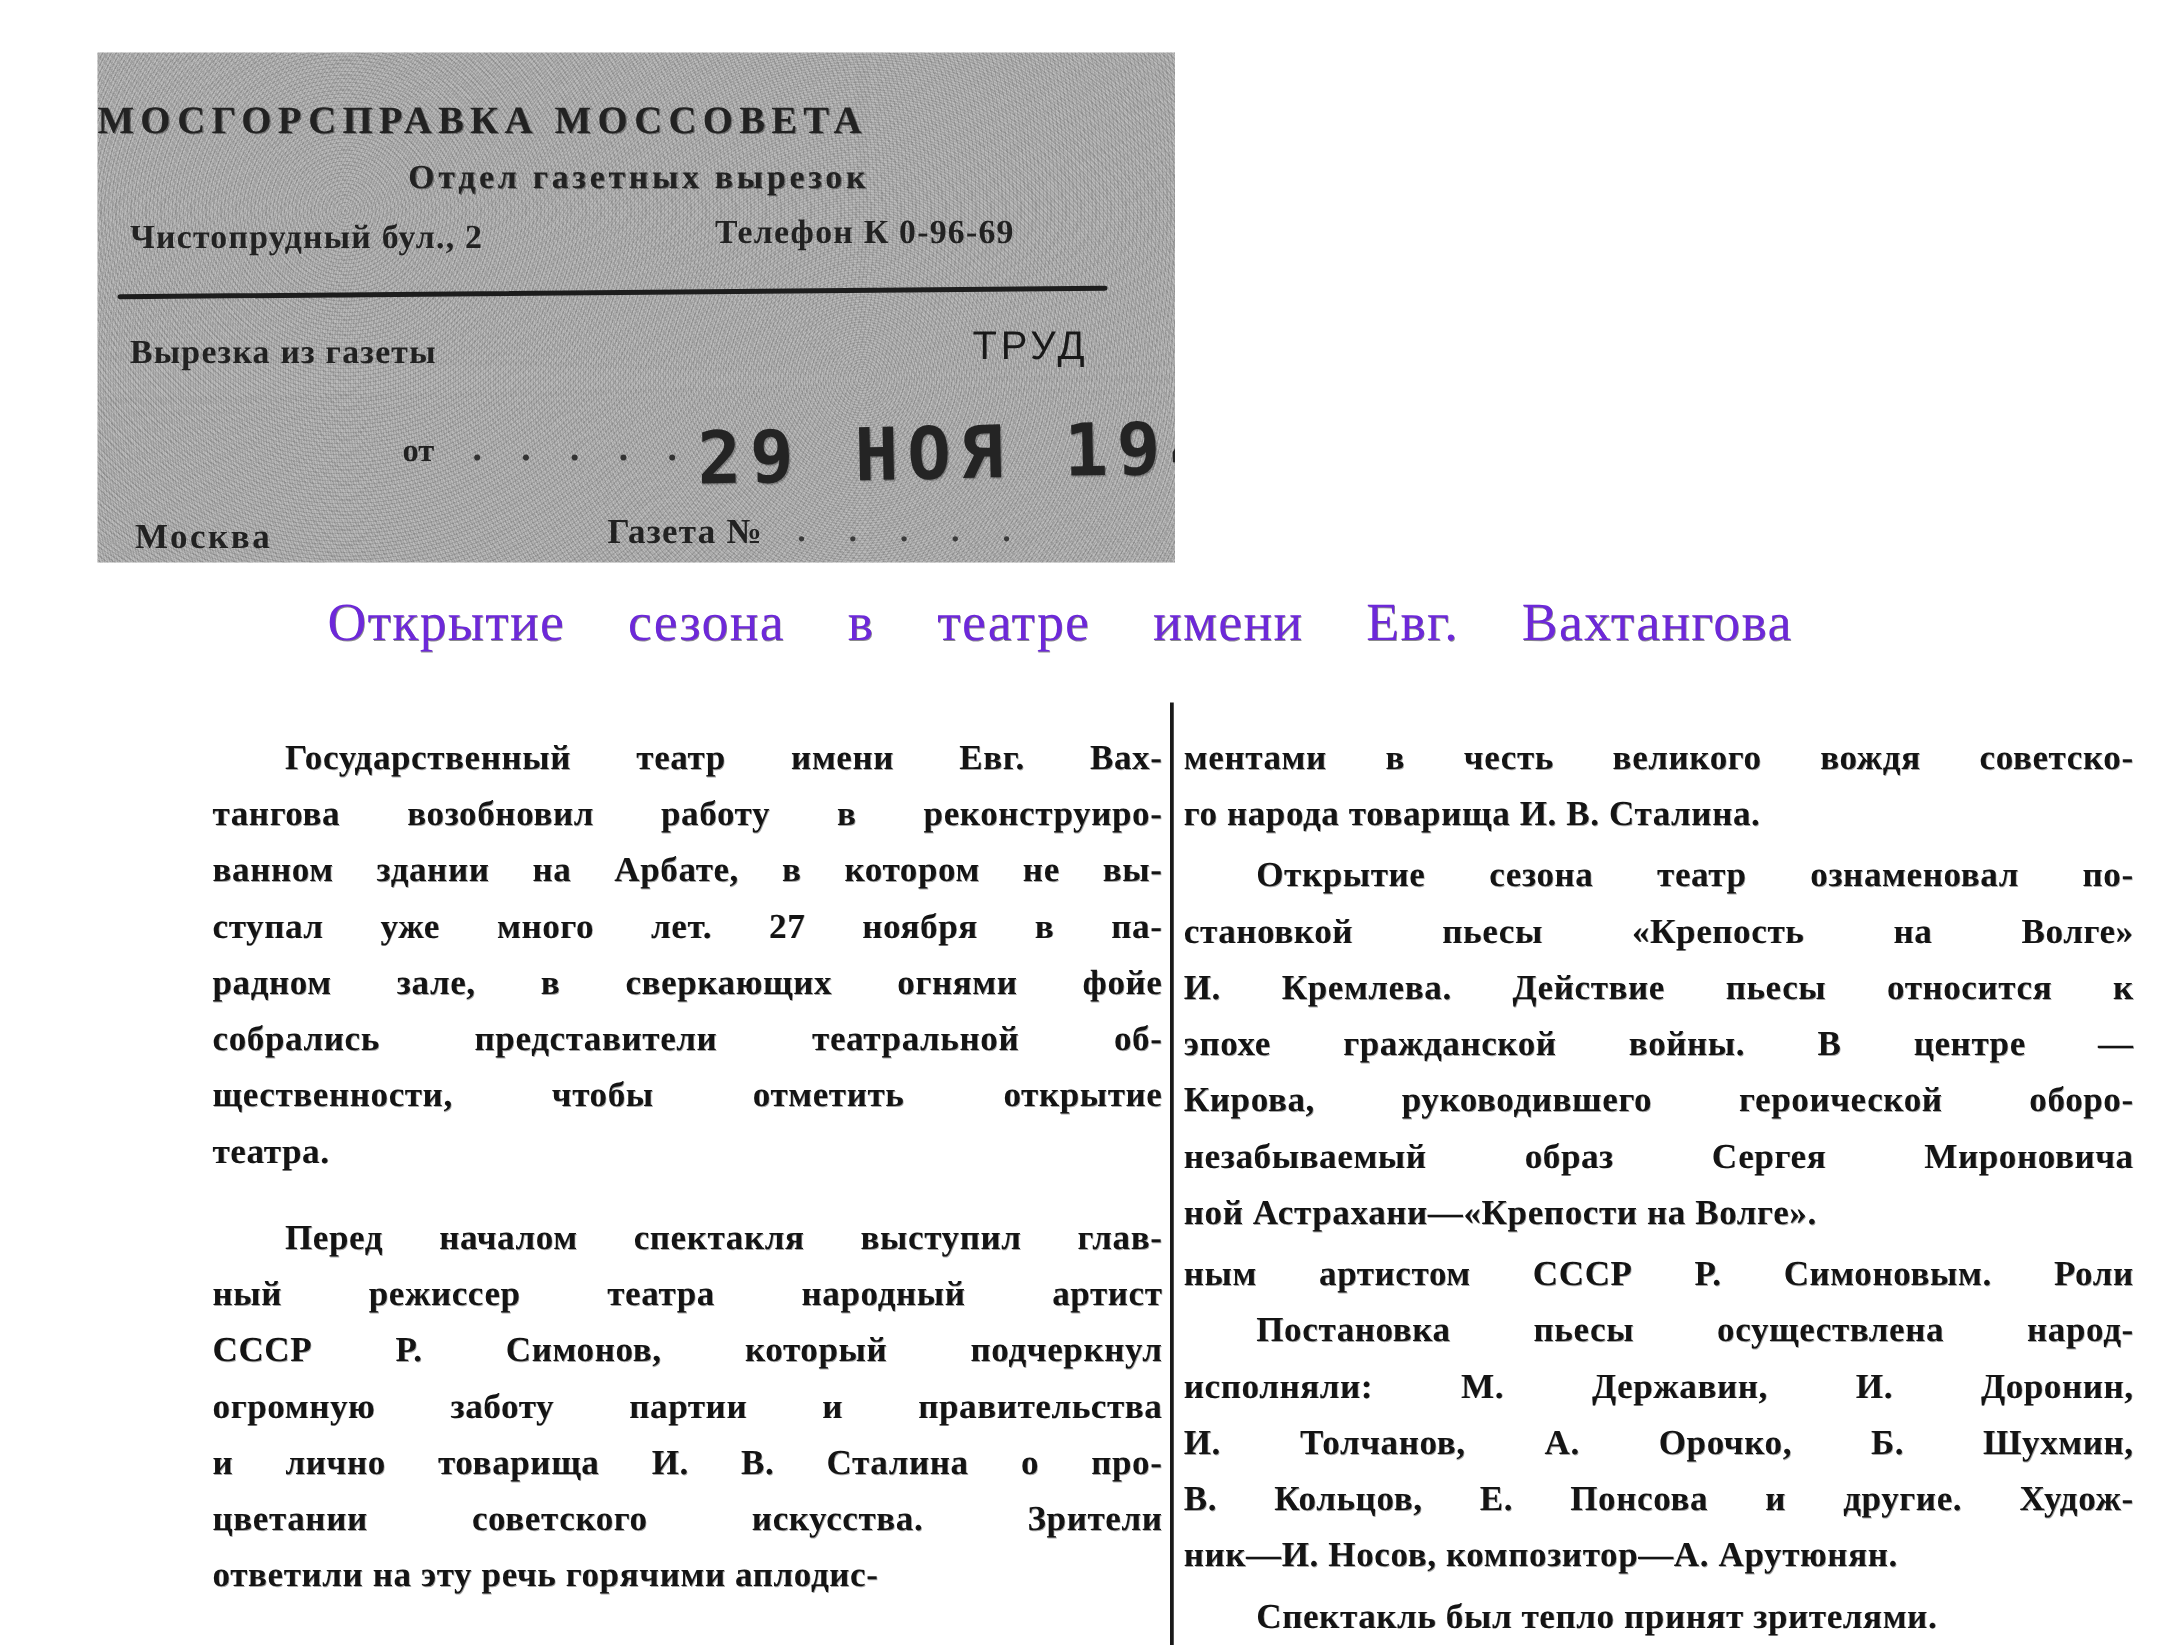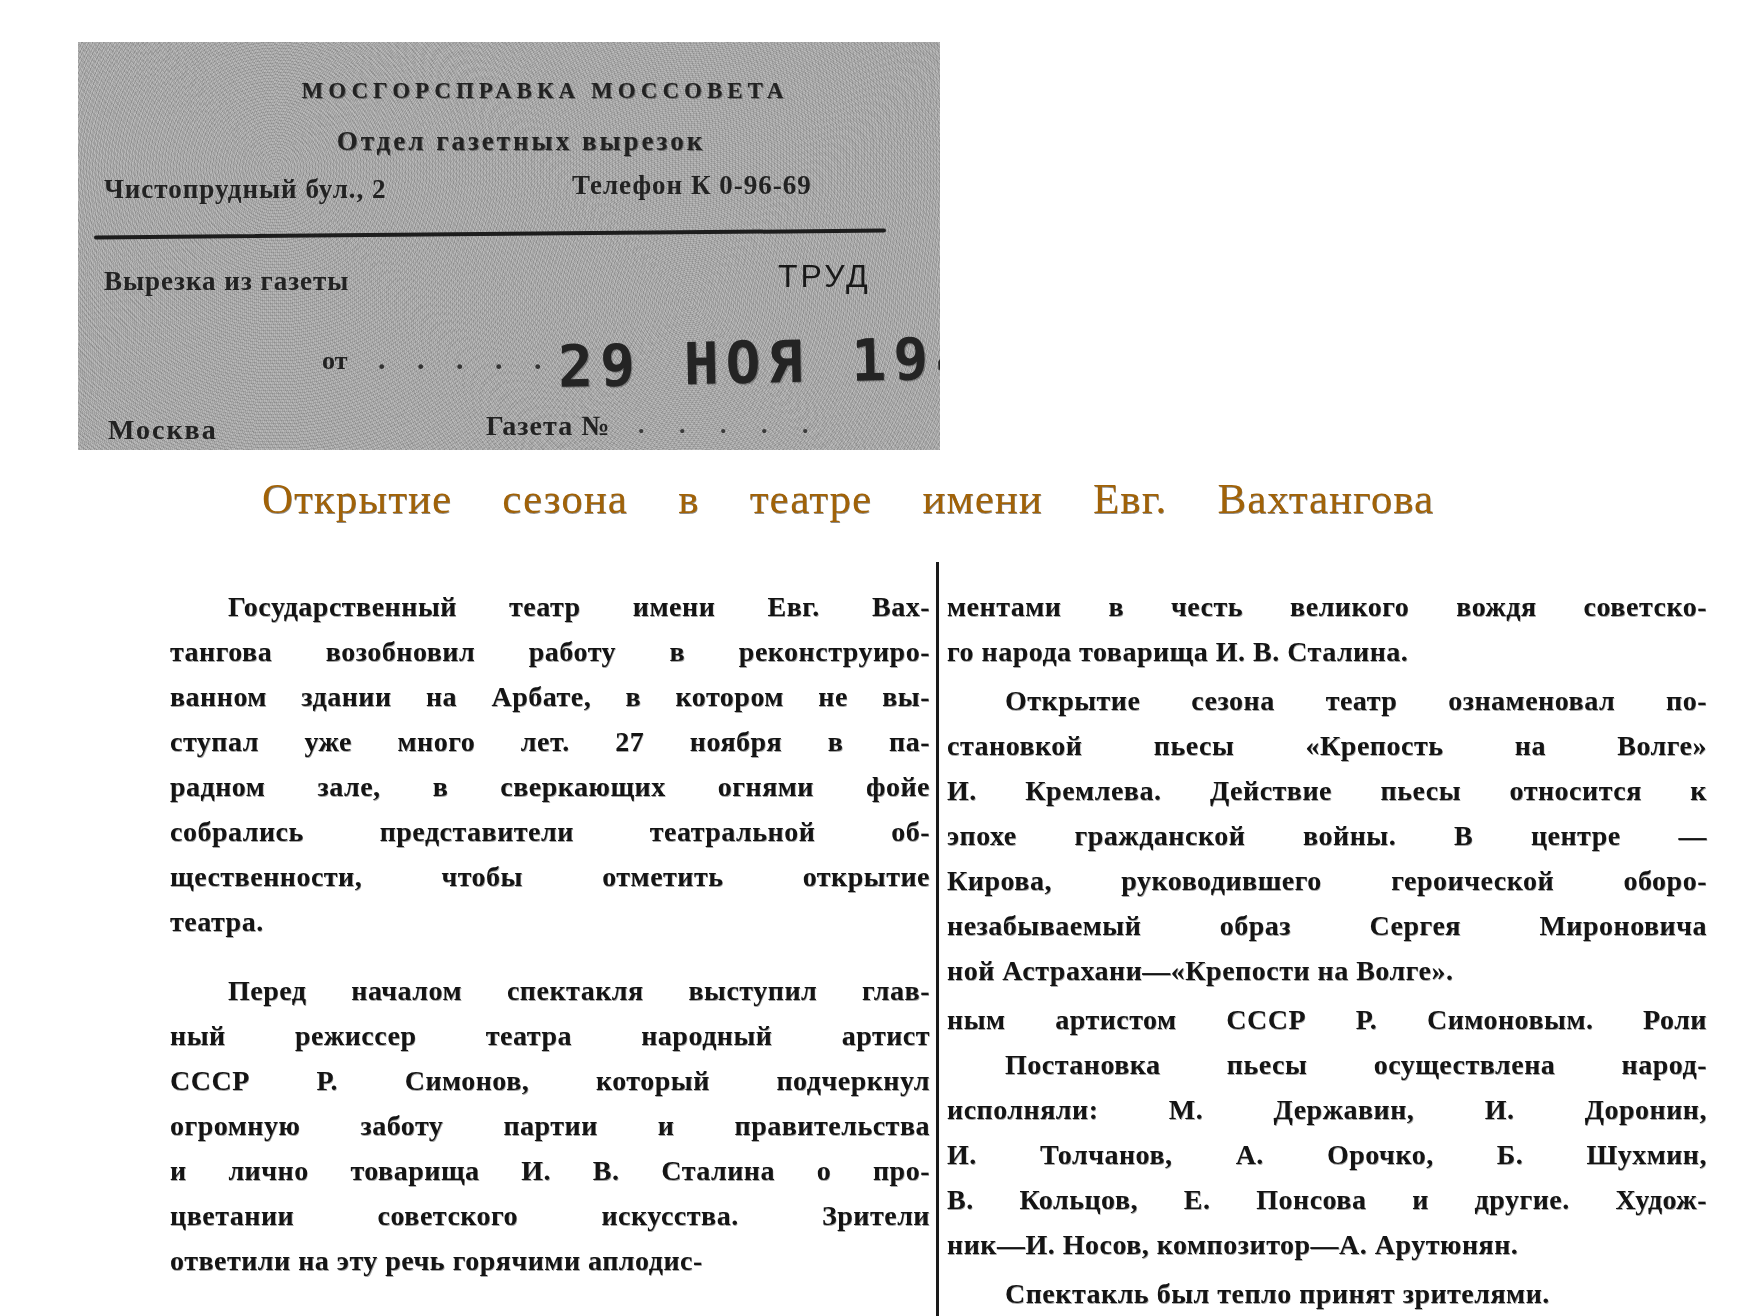--- a/index.html
+++ b/index.html
@@ -12,43 +12,43 @@
     position:absolute;left:78px;top:42px;width:862px;height:408px;
     background:
       repeating-radial-gradient(circle at 23% 31%, rgba(0,0,0,.10) 0 1px, transparent 1px 3px),
       repeating-radial-gradient(circle at 71% 64%, rgba(255,255,255,.18) 0 1px, transparent 1px 2px),
       repeating-linear-gradient(47deg, rgba(0,0,0,.05) 0 2px, rgba(255,255,255,.05) 2px 4px),
       #a7a7a7;
     overflow:hidden;
     color:#222;
   }
   .stamp *{position:absolute;}
-  .stamp-org1{top:36px;left:0;width:100%;text-align:center;font-weight:bold;font-size:23px;letter-spacing:5px;text-shadow:1px 1px 0 rgba(0,0,0,.35);padding-left:36px;}
-  .stamp-org2{top:84px;left:12px;width:100%;text-align:center;font-weight:bold;font-size:27px;letter-spacing:3px;text-shadow:1px 1px 0 rgba(0,0,0,.35);}
+  .stamp-org1{top:36px;left:0;width:100%;text-align:left;font-weight:bold;font-size:31px;letter-spacing:5px;text-shadow:1px 1px 0 rgba(0,0,0,.35);}
+  .stamp-org2{top:84px;left:2px;width:100%;text-align:center;font-weight:bold;font-size:27px;letter-spacing:3px;text-shadow:1px 1px 0 rgba(0,0,0,.35);}
   .stamp-addr{top:132px;left:26px;font-weight:bold;font-size:27px;letter-spacing:1px;}
   .stamp-phone{top:128px;left:494px;font-weight:bold;font-size:27px;letter-spacing:1px;}
   .stamp-rule{top:190px;left:16px;width:792px;height:4px;background:#1d1d1d;transform:rotate(-0.5deg);border-radius:2px;}
   .stamp-clip{top:224px;left:26px;font-weight:bold;font-size:27px;letter-spacing:1px;}
   .stamp-paper{top:216px;left:700px;font-weight:normal;font-size:32px;letter-spacing:3px;font-family:"Liberation Sans",sans-serif;color:#191919;}
   .stamp-from{top:304px;left:244px;font-weight:bold;font-size:26px;}
   .stamp-from-dots{top:300px;left:300px;font-weight:bold;font-size:30px;letter-spacing:12px;color:#333;}
   .stamp-date{
     top:286px;left:480px;font-family:"DejaVu Sans Mono",monospace;font-weight:bold;
     font-size:58px;letter-spacing:7px;color:#242424;transform:rotate(-1.2deg);
     text-shadow:1px 1px 1px rgba(0,0,0,.3);white-space:nowrap;
   }
   .stamp-city{top:372px;left:30px;font-weight:bold;font-size:28px;letter-spacing:2px;}
   .stamp-gazeta{top:368px;left:408px;font-weight:bold;font-size:28px;letter-spacing:1px;}
   .stamp-gazeta-dots{top:368px;left:560px;font-weight:bold;font-size:26px;letter-spacing:14px;color:#3a3a3a;}
   
   .headline{
     position:absolute;left:262px;top:474px;width:1172px;margin:0;
     font-size:43px;font-weight:500;letter-spacing:1px;
     text-align:justify;text-align-last:justify;white-space:normal;
-    color:#a16207;text-shadow:0.5px 0.5px 0 rgba(0,0,0,.45);
+    color:#6d28d9;text-shadow:0.5px 0.5px 0 rgba(0,0,0,.45);
   }
   .columns{
     position:absolute;left:170px;top:562px;width:1542px;display:flex;align-items:stretch;
   }
   .col{
     width:760px;padding-top:22px;
     font-size:28px;line-height:45px;font-weight:bold;letter-spacing:.5px;
     color:#141414;text-shadow:0.6px 0.6px 0 rgba(0,0,0,.35);
   }
   .col-divider{width:3px;background:#1a1a1a;margin:0 8px 0 6px;}

